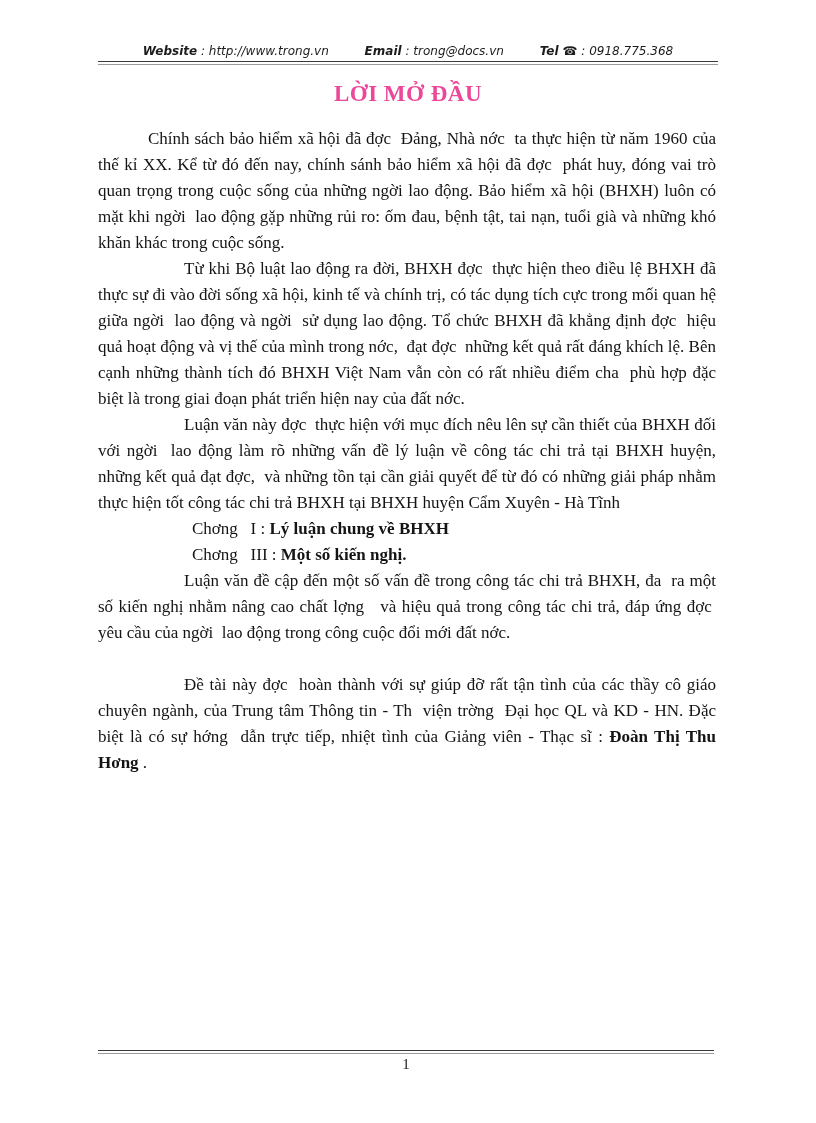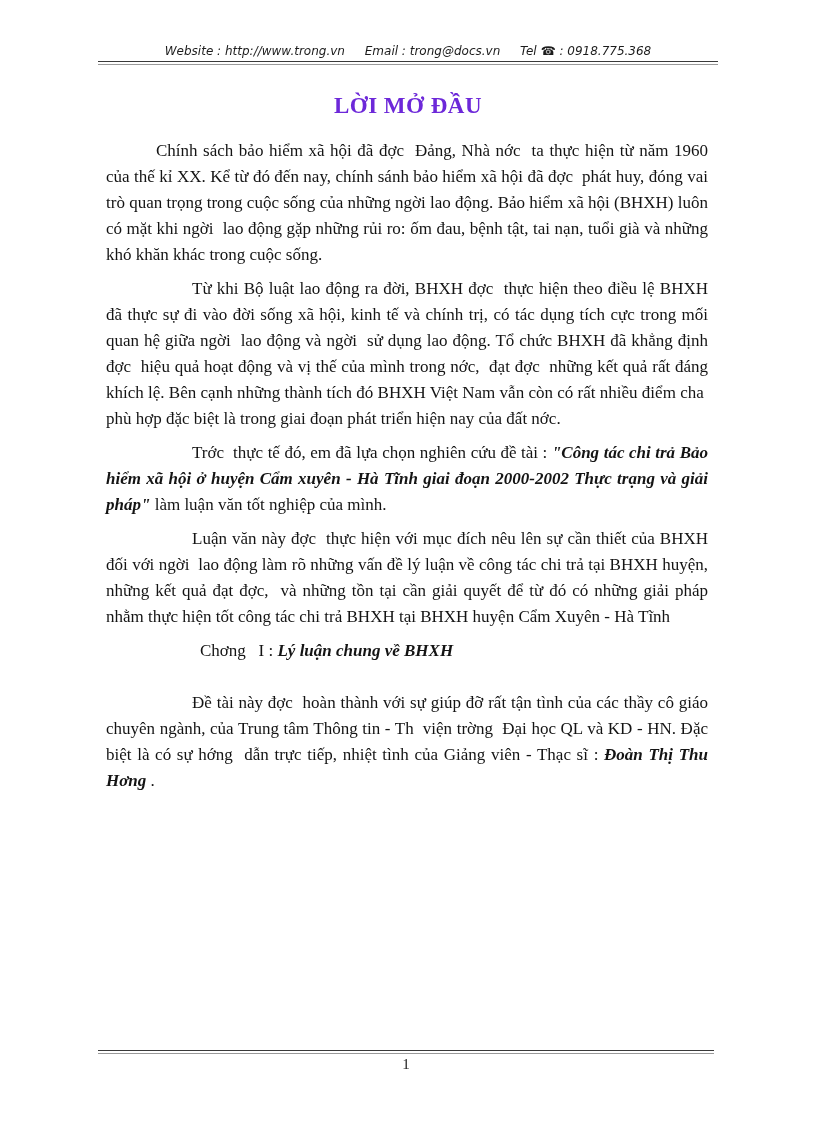--- a/index.html
+++ b/index.html
@@ -19,56 +19,56 @@
   
   .doc-header {
     padding-top: 44px;
     text-align: center;
     font-family: "DejaVu Sans", "Liberation Sans", sans-serif;
     font-style: italic;
     font-size: 12px;
     color: #1c1c1c;
     white-space: nowrap;
   }
-  .doc-header .hl { font-weight: normal; }
-  .doc-header .gap { margin-left: 16px; }
+  .doc-header .hl { font-weight: bold; }
+  .doc-header .gap { margin-left: 32px; }
   .doc-header .phone { margin-left: 4px; font-style: normal; }
   .rule {
     height: 2px;
     border-top: 1px solid #3a3a3a;
     border-bottom: 1px solid #9a9a9a;
   }
   .header-rule {
     margin: 3px 98px 0 98px;
   }
   
   .title {
-    margin: 28px 0 0 0;
+    margin: 16px 0 0 0;
     text-align: center;
     font-size: 23px;
     font-weight: bold;
     letter-spacing: 0.5px;
-    color: #6d28d9;
+    color: #ec4899;
   }
   
   .content {
     margin: 19px 100px 0 98px;
     width: 618px;
     font-size: 17px;
     line-height: 26px;
     text-align: justify;
   }
   .para {
-    margin: 8px;
+    margin: 0;
     text-indent: 86px;
   }
   .para.first { text-indent: 50px; }
   .para.chapter { text-indent: 94px; }
   .para.spaced-top { margin-top: 26px; }
-  .b  { font-weight: bold; font-style: italic; }
+  .b  { font-weight: bold; }
   .bi { font-weight: bold; font-style: italic; }
   
   .doc-footer {
     position: absolute;
     left: 98px;
     right: 102px;
     top: 1050px;
   }
   .pagenum {
     margin-top: 2px;
@@ -87,29 +87,30 @@
   <div class="rule header-rule"></div>
 
   <h1 class="title">LỜI MỞ ĐẦU</h1>
 
   <div class="content">
 
     <p class="para first">Chính sách bảo hiểm xã hội đã đợc&nbsp; Đảng, Nhà nớc&nbsp; ta thực hiện từ năm 1960 của thế kỉ XX. Kể từ đó đến nay, chính sánh bảo hiểm xã hội đã đợc&nbsp; phát huy, đóng vai trò quan trọng trong cuộc sống của những ngời lao động. Bảo hiểm xã hội (BHXH) luôn có mặt khi ngời&nbsp; lao động gặp những rủi ro: ốm đau, bệnh tật, tai nạn, tuổi già và những khó khăn khác trong cuộc sống.</p>
 
     <p class="para">Từ khi Bộ luật lao động ra đời, BHXH đợc&nbsp; thực hiện theo điều lệ BHXH đã thực sự đi vào đời sống xã hội, kinh tế và chính trị, có tác dụng tích cực trong mối quan hệ giữa ngời&nbsp; lao động và ngời&nbsp; sử dụng lao động. Tổ chức BHXH đã khẳng định đợc&nbsp; hiệu quả hoạt động và vị thế của mình trong nớc,&nbsp; đạt đợc&nbsp; những kết quả rất đáng khích lệ. Bên cạnh những thành tích đó BHXH Việt Nam vẫn còn có rất nhiều điểm cha&nbsp; phù hợp đặc biệt là trong giai đoạn phát triển hiện nay của đất nớc.</p>
 
-    <p class="para"><span>Trớc&nbsp; thực tế đó, em đã lựa chọn nghiên cứu đề tài : </span><span class="bi">"Công tác chi trả Bảo hiểm xã hội ở huyện Cẩm xuyên - Hà Tĩnh giai đoạn 2000-2002 Thực trạng và giải pháp"</span><span> làm luận văn tốt nghiệp của mình.</span></p>
 
     <p class="para">Luận văn này đợc&nbsp; thực hiện với mục đích nêu lên sự cần thiết của BHXH đối với ngời&nbsp; lao động làm rõ những vấn đề lý luận về công tác chi trả tại BHXH huyện, những kết quả đạt đợc,&nbsp; và những tồn tại cần giải quyết để từ đó có những giải pháp nhằm thực hiện tốt công tác chi trả BHXH tại BHXH huyện Cẩm Xuyên - Hà Tĩnh</p>
 
 
     <p class="para chapter"><span>Chơng &nbsp;&nbsp;I : </span><span class="b">Lý luận chung về BHXH</span></p>
 
 
+    <p class="para chapter"><span>Chơng &nbsp;&nbsp;III : </span><span class="b">Một số kiến nghị.</span></p>
 
+    <p class="para">Luận văn đề cập đến một số vấn đề trong công tác chi trả BHXH, đa&nbsp; ra một số kiến nghị nhằm nâng cao chất lợng&nbsp;&nbsp; và hiệu quả trong công tác chi trả, đáp ứng đợc&nbsp; yêu cầu của ngời&nbsp; lao động trong công cuộc đổi mới đất nớc.</p>
 
     <p class="para spaced-top"><span>Đề tài này đợc&nbsp; hoàn thành với sự giúp đỡ rất tận tình của các thầy cô giáo chuyên ngành, của Trung tâm Thông tin - Th&nbsp; viện trờng&nbsp; Đại học QL và KD - HN. Đặc biệt là có sự hớng&nbsp; dẫn trực tiếp, nhiệt tình của Giảng viên - Thạc sĩ : </span><span class="b">Đoàn Thị Thu Hơng</span><span> .</span></p>
 
   </div>
 
   <div class="doc-footer">
     <div class="rule"></div>
     <div class="pagenum">1</div>
   </div>
 

